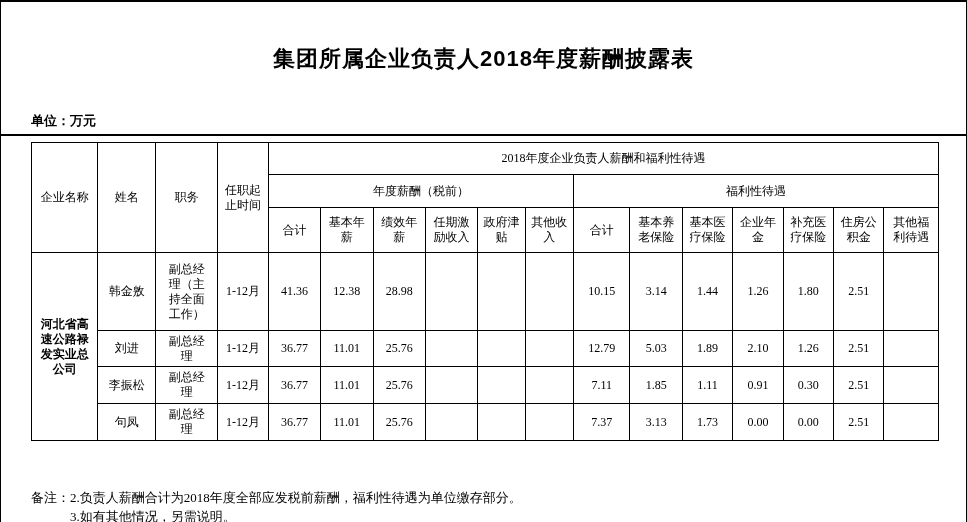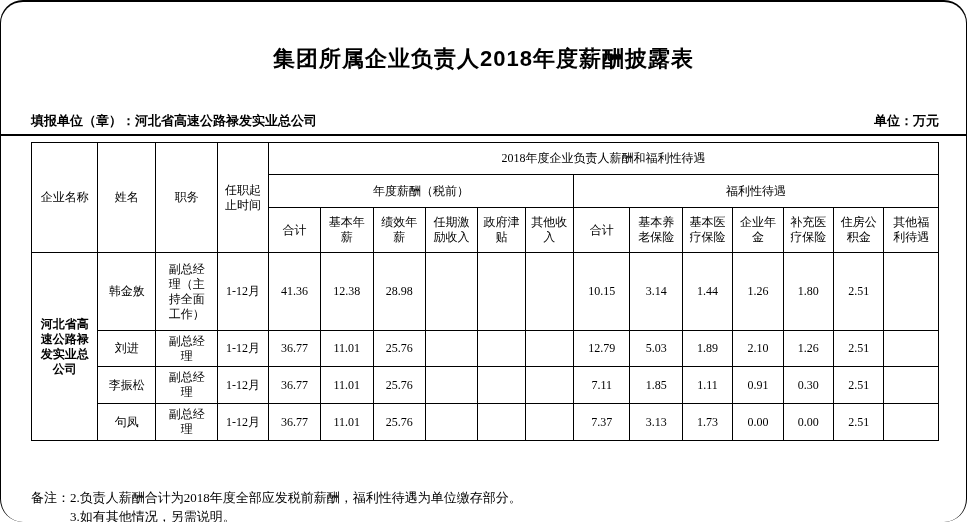--- a/index.html
+++ b/index.html
@@ -1,21 +1,20 @@
 <!DOCTYPE html>
 <html><head>
 <meta charset="utf-8">
 <style>
   html,body{margin:0;padding:0;background:#fff;}
   .page{
     position:relative;width:967px;height:522px;background:#ffffff;
     border-left:1px solid #000;border-top:2px solid #000;border-right:1px solid #000;
     box-sizing:border-box;color:#000;
     font-family:"Liberation Serif","DejaVu Serif",serif;
-    border-radius:23px;
   }
   .title{
     position:absolute;top:42px;left:0;width:100%;text-align:center;
     font-family:"Liberation Sans","DejaVu Sans",sans-serif;
     font-weight:700;font-size:22px;letter-spacing:1px;
   }
   .meta{
     position:absolute;top:110px;left:30px;right:27px;
     display:flex;justify-content:space-between;align-items:flex-end;
     font-family:"Liberation Sans","DejaVu Sans",sans-serif;
@@ -44,21 +43,20 @@
   .notes .items div{white-space:nowrap;}
 </style>
 </head>
 <body>
 
 <div class="page">
 
   <div class="title">集团所属企业负责人2018年度薪酬披露表</div>
 
   <div class="meta">
-    <span>填报单位（章）：河北省高速公路禄发实业总公司</span>
     <span>单位：万元</span>
   </div>
 
   <div class="rule"></div>
 
   <table class="salary">
     <colgroup>
       <col style="width:66px">
         <col style="width:57px">
         <col style="width:62px">

